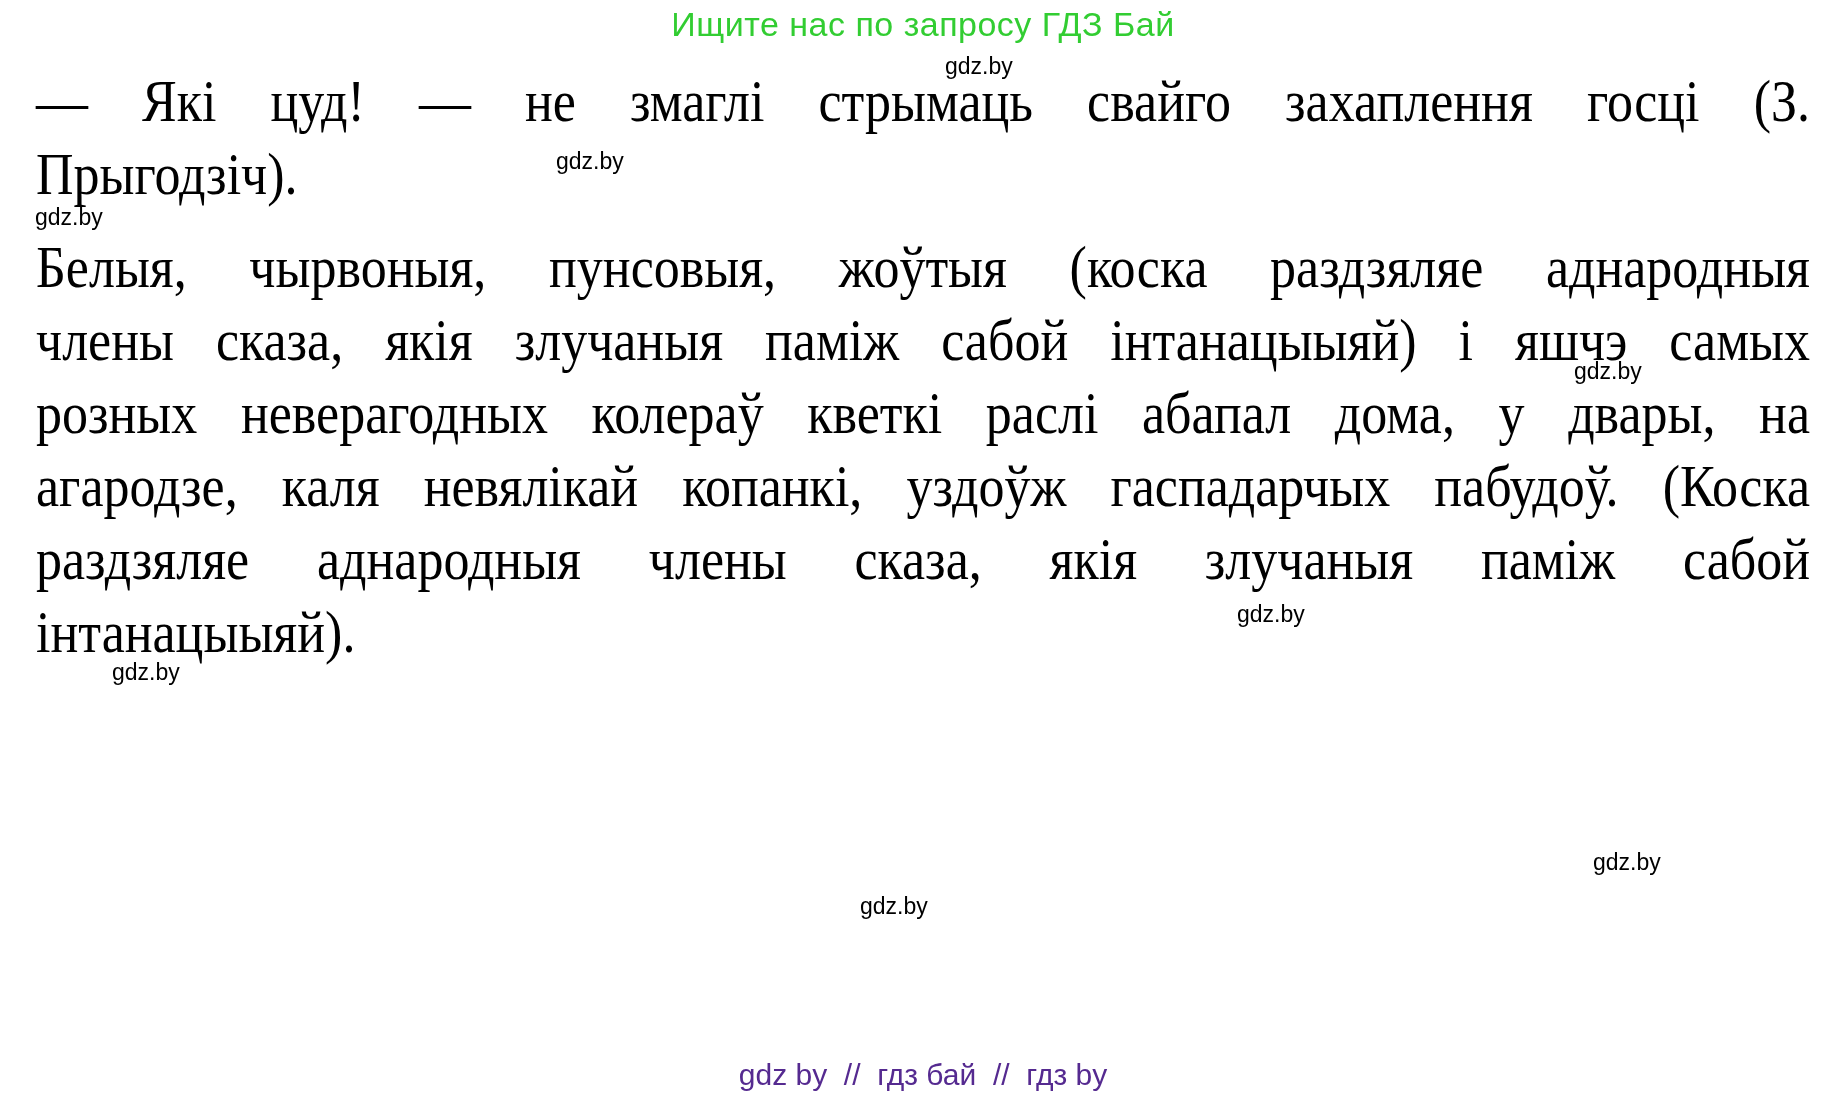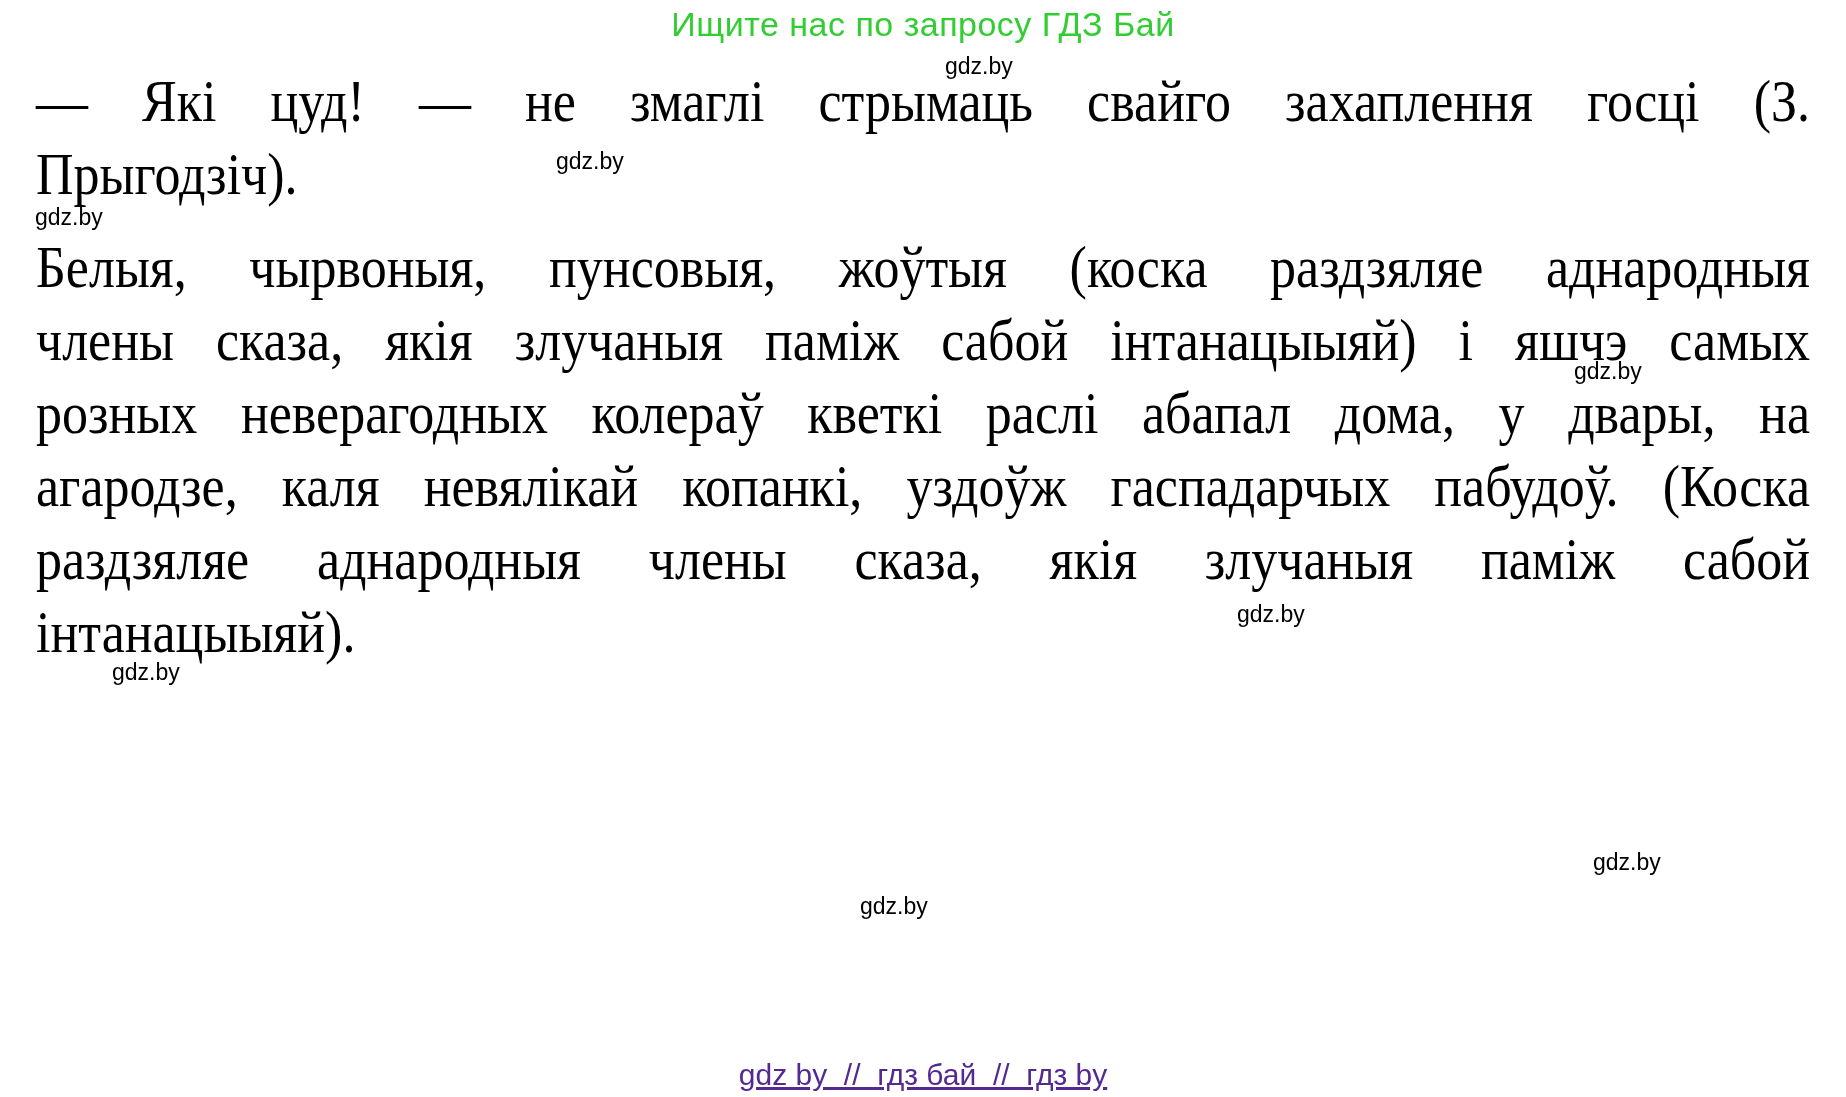--- a/index.html
+++ b/index.html
@@ -60,21 +60,20 @@
     line-height: 32px;
     white-space: nowrap;
   }
   .site-footer {
     position: absolute;
     top: 1058px; left: 0; right: 0;
     text-align: center;
     font-family: "Liberation Sans", "DejaVu Sans", sans-serif;
     font-size: 30px;
     white-space: pre;
-    text-decoration: underline;
   }
 </style>
 </head>
 <body>
 
 <div class="page">
 
   <div class="promo-header" style="color: rgb(50, 205, 50);">Ищите нас по запросу ГДЗ Бай</div>
 
   <div class="text-col">

